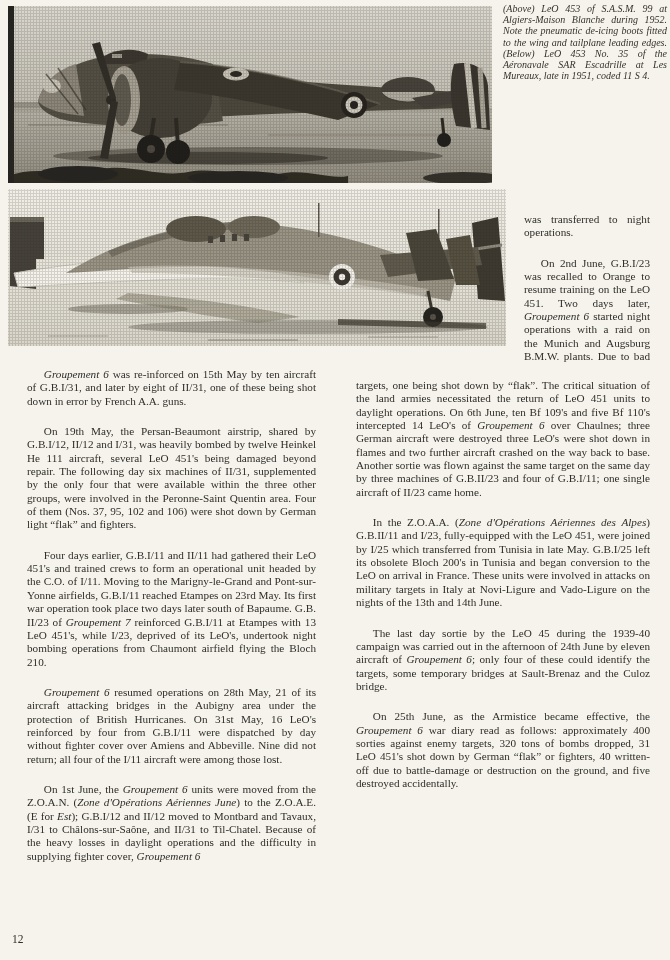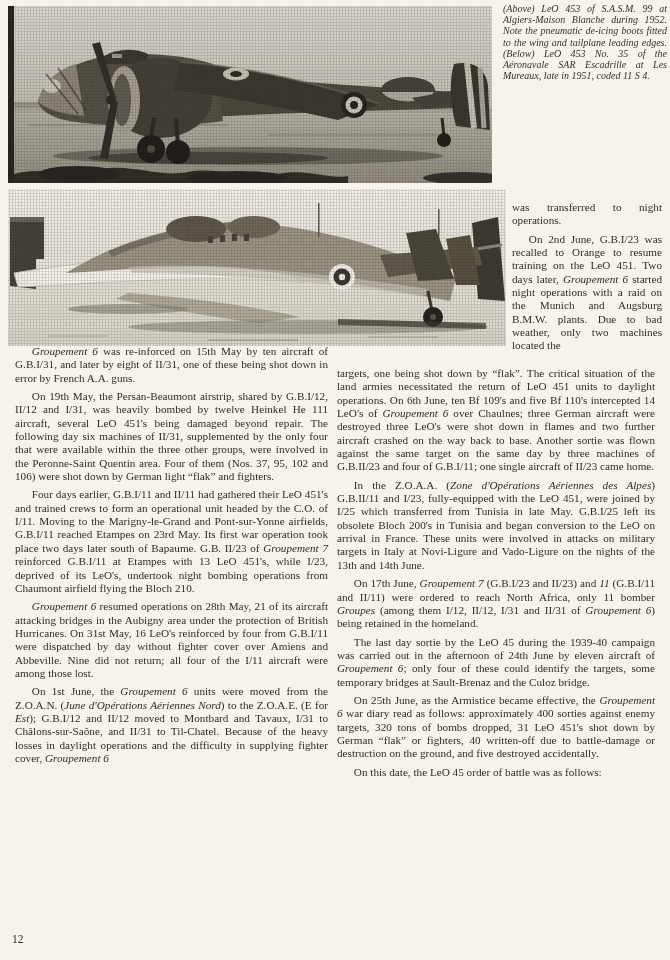--- a/index.html
+++ b/index.html
@@ -28,23 +28,23 @@
     text-align:justify;color:#34322c;
   }
 
   
   .col{
     position:absolute;
     font-size:11.2px;line-height:13.35px;
     text-align:justify;overflow:hidden;color:#2f2d28;
   }
   .col-narrow{left:507px;top:196px;width:160px;height:166px;}
-  .col-left{left:10px;top:340px;width:323px;height:582px;}
-  .col-right{left:332px;top:362px;width:328px;height:590px;}
-  .col p{margin:5px;text-indent:1.5em;}
+  .col-left{left:10px;top:351px;width:323px;height:582px;}
+  .col-right{left:339px;top:362px;width:328px;height:590px;}
+  .col p{margin:17px;text-indent:1.5em;}
   .col p.no-indent{text-indent:0;}
 
   .pageno{
     position:absolute;left:12px;top:933px;
     font-size:11.5px;color:#2f2d28;
   }
 </style>
 </head>
 <body>
 
@@ -191,27 +191,25 @@
   <div class="col col-narrow">
       <p class="para no-indent">was transferred to night operations.</p>
       <p class="para">On 2nd June, G.B.I/23 was recalled to Orange to resume training on the LeO 451.  Two days later, <i>Groupement 6</i> started night operations with a raid on the Munich and Augsburg B.M.W. plants.  Due to bad weather, only two machines located the</p>
     </div>
 
   <div class="col col-left">
       <p class="para"><i>Groupement 6</i> was re-inforced on 15th May by ten aircraft of G.B.I/31, and later by eight of II/31, one of these being shot down in error by French A.A. guns.</p>
       <p class="para">On 19th May, the Persan-Beaumont airstrip, shared by G.B.I/12, II/12 and I/31, was heavily bombed by twelve Heinkel He 111 aircraft, several LeO 451's being damaged beyond repair.  The following day six machines of II/31, supplemented by the only four that were available within the three other groups, were involved in the Peronne-Saint Quentin area. Four of them (Nos. 37, 95, 102 and 106) were shot down by German light “flak” and fighters.</p>
       <p class="para">Four days earlier, G.B.I/11 and II/11 had gathered their LeO 451's and trained crews to form an operational unit headed by the C.O. of I/11.  Moving to the Marigny-le-Grand and Pont-sur-Yonne airfields, G.B.I/11 reached Etampes on 23rd May.  Its first war operation took place two days later south of Bapaume. G.B. II/23 of <i>Groupement 7</i> reinforced G.B.I/11 at Etampes with 13 LeO 451's, while I/23, deprived of its LeO's, undertook night bombing operations from Chaumont airfield flying the Bloch 210.</p>
       <p class="para"><i>Groupement 6</i> resumed operations on 28th May, 21 of its aircraft attacking bridges in the Aubigny area under the protection of British Hurricanes. On 31st May, 16 LeO's reinforced by four from G.B.I/11 were dispatched by day without fighter cover over Amiens and Abbeville.  Nine did not return; all four of the I/11 aircraft were among those lost.</p>
-      <p class="para">On 1st June, the <i>Groupement 6</i> units were moved from the Z.O.A.N. (<i>June d'Opérations Aériennes Nord</i>) to the Z.O.A.E. (E for <i>Est</i>); G.B.I/12 and II/12 moved to Montbard and Tavaux, I/31 to Châlons-sur-Saône, and II/31 to Til-Chatel.  Because of the heavy losses in daylight operations and the difficulty in supplying fighter cover, <i>Groupement 6</i></p>
+      <p class="para">On 1st June, the <i>Groupement 6</i> units were moved from the Z.O.A.N. (<i>Zone d'Opérations Aériennes June</i>) to the Z.O.A.E. (E for <i>Est</i>); G.B.I/12 and II/12 moved to Montbard and Tavaux, I/31 to Châlons-sur-Saône, and II/31 to Til-Chatel.  Because of the heavy losses in daylight operations and the difficulty in supplying fighter cover, <i>Groupement 6</i></p>
     </div>
 
   <div class="col col-right">
       <p class="para no-indent">targets, one being shot down by “flak”.  The critical situation of the land armies necessitated the return of LeO 451 units to daylight operations.  On 6th June, ten Bf 109's and five Bf 110's intercepted 14 LeO's of <i>Groupement 6</i> over Chaulnes; three German aircraft were destroyed three LeO's were shot down in flames and two further aircraft crashed on the way back to base.  Another sortie was flown against the same target on the same day by three machines of G.B.II/23 and four of G.B.I/11; one single aircraft of II/23 came home.</p>
       <p class="para">In the Z.O.A.A. (<i>Zone d'Opérations Aériennes des Alpes</i>) G.B.II/11 and I/23, fully-equipped with the LeO 451, were joined by I/25 which transferred from Tunisia in late May.  G.B.I/25 left its obsolete Bloch 200's in Tunisia and began conversion to the LeO on arrival in France.  These units were involved in attacks on military targets in Italy at Novi-Ligure and Vado-Ligure on the nights of the 13th and 14th June.</p>
-      <p class="para">On 17th June, <i>Groupement 7</i> (G.B.I/23 and II/23) and <i>11</i> (G.B.I/11 and II/11) were ordered to reach North Africa, only 11 bomber <i>Groupes</i> (among them I/12, II/12, I/31 and II/31 of <i>Groupement 6</i>) being retained in the homeland.</p>
       <p class="para">The last day sortie by the LeO 45 during the 1939-40 campaign was carried out in the afternoon of 24th June by eleven aircraft of <i>Groupement 6</i>; only four of these could identify the targets, some temporary bridges at Sault-Brenaz and the Culoz bridge.</p>
       <p class="para">On 25th June, as the Armistice became effective, the <i>Groupement 6</i> war diary read as follows: approximately 400 sorties against enemy targets, 320 tons of bombs dropped, 31 LeO 451's shot down by German “flak” or fighters, 40 written-off due to battle-damage or destruction on the ground, and five destroyed accidentally.</p>
-      <p class="para">On this date, the LeO 45 order of battle was as follows:</p>
     </div>
 
   <div class="pageno">12</div>
 
 </div>
 
 </body></html>

